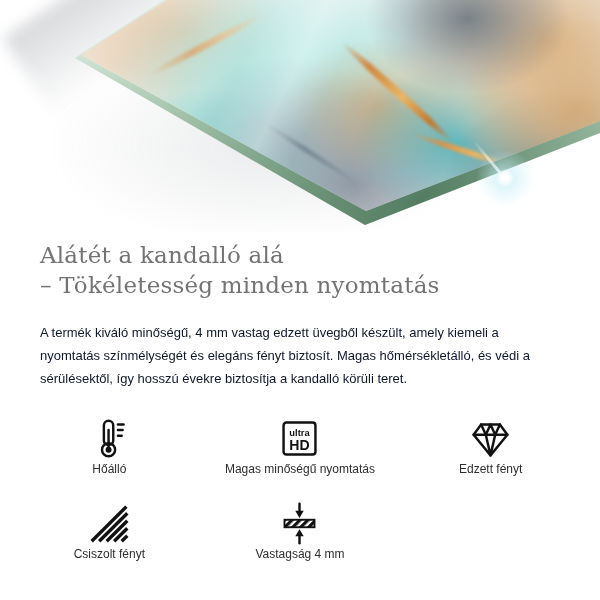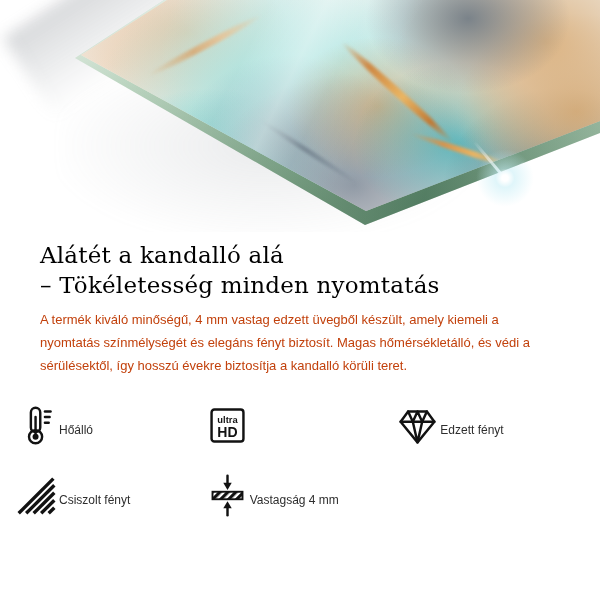--- a/index.html
+++ b/index.html
@@ -66,29 +66,29 @@
   .sparkle .halo { position:absolute; inset:0;
     background:radial-gradient(circle at 50% 50%, rgba(255,255,255,0.95) 0 6%, rgba(198,238,246,0.55) 18%, transparent 55%); }
   .sparkle .ray { position:absolute; top:50%; left:50%; height:3px;
     background:linear-gradient(90deg, transparent, rgba(255,255,255,0.98) 45%, rgba(255,255,255,0.98) 55%, transparent); }
   .sparkle .r1 { width:96px; margin-left:-48px; margin-top:-1px; transform:rotate(50deg); }
   .sparkle .r2 { width:52px; margin-left:-26px; margin-top:-1px; transform:rotate(-40deg); }
 
   
   .content { padding:0 40px; }
   .title { margin-top:8px; font-family:"DejaVu Serif", "Liberation Serif", serif;
-           font-size:23px; line-height:30px; color:#000000; letter-spacing:0.2px; font-weight:400; }
-  .desc  { margin-top:8px; font-size:13px; line-height:23px; color:#c2410c; max-width:528px; }
+           font-size:23px; line-height:30px; color:#737373; letter-spacing:0.2px; font-weight:400; }
+  .desc  { margin-top:21px; font-size:13px; line-height:23px; color:#0f172a; max-width:528px; }
 
   
   .features { margin-top:26px; padding:0 14px; display:grid;
               grid-template-columns:1fr 1fr 1fr; row-gap:25px; }
-  .feature { display:flex; flex-direction:row; align-items:center; }
+  .feature { display:flex; flex-direction:column; align-items:center; }
   .feature svg { width:45px; height:45px; display:block; }
-  .feature .flabel { margin-top:9px; font-size:12px; color:#2e2e2e; }
+  .feature .flabel { margin-top:1px; font-size:12px; color:#2e2e2e; }
   .ico { stroke:#121212; stroke-width:2.6; fill:none; stroke-linecap:round; stroke-linejoin:round; }
   .ico-sq { stroke:#121212; stroke-width:2.6; fill:none; }
   .badge-txt { font-family:"Liberation Sans", sans-serif; font-weight:bold; fill:#121212; }
 </style>
 </head>
 <body>
 
 <div class="page">
 
   <div class="hero">
@@ -131,20 +131,21 @@
       </svg>
       <span class="flabel">Hőálló</span>
     </div>
 
     <div class="feature">
       <svg viewBox="0 0 48 48">
         <rect class="ico-sq" x="7" y="7" width="34" height="34" rx="3"></rect>
         <text class="badge-txt" x="24" y="21" font-size="10" text-anchor="middle">ultra</text>
         <text class="badge-txt" x="24" y="36" font-size="15" text-anchor="middle">HD</text>
       </svg>
+      <span class="flabel">Magas minőségű nyomtatás</span>
     </div>
 
 
     <div class="feature">
       <svg viewBox="0 0 48 48">
         <path class="ico" d="M14 9 H34 L42 20 L24 42 L6 20 Z"></path>
         <line class="ico" x1="6" y1="20" x2="42" y2="20" stroke-width="2.2"></line>
         <path class="ico" d="M14 9 L19 20 L24 9 L29 20 L34 9" stroke-width="2.2"></path>
         <path class="ico" d="M19 20 L24 42 L29 20" stroke-width="2.2"></path>
       </svg>

